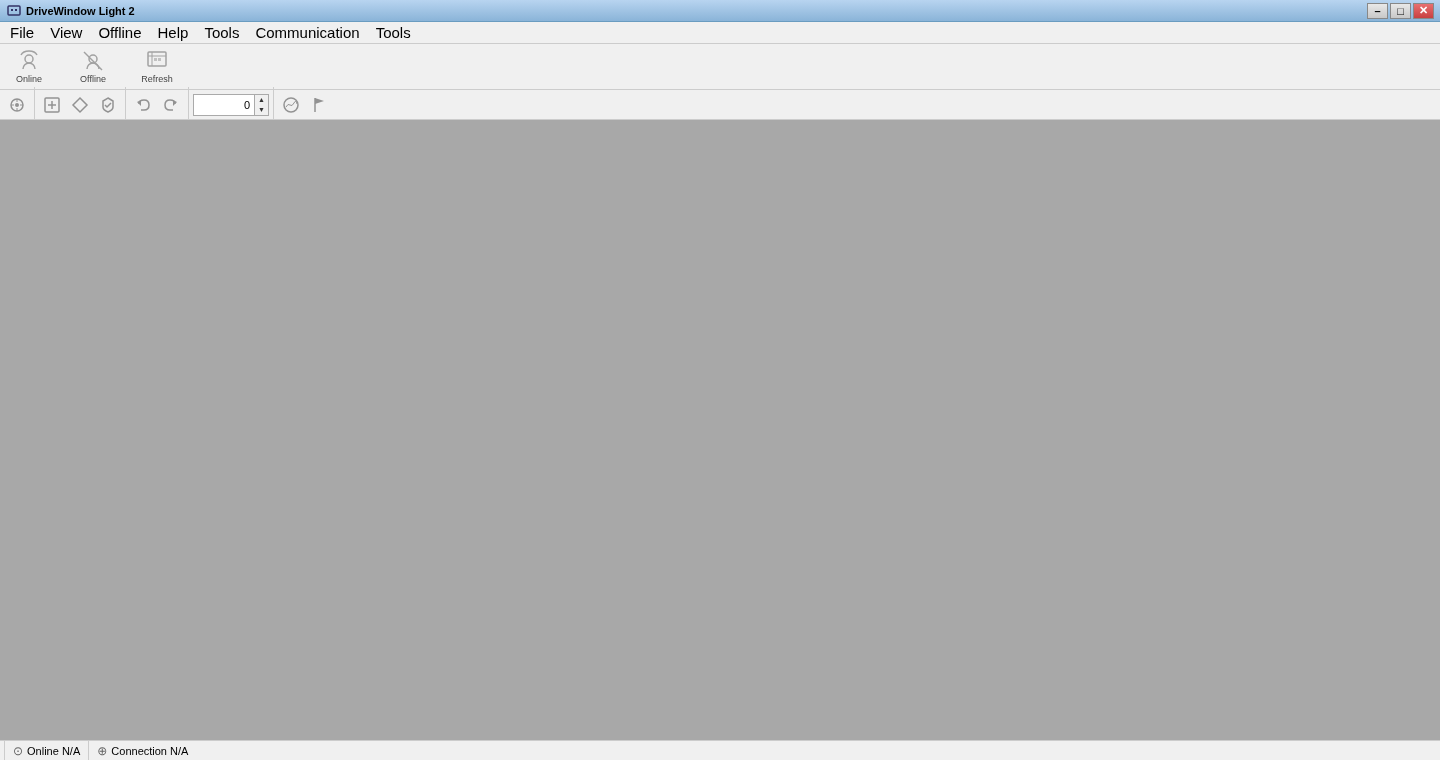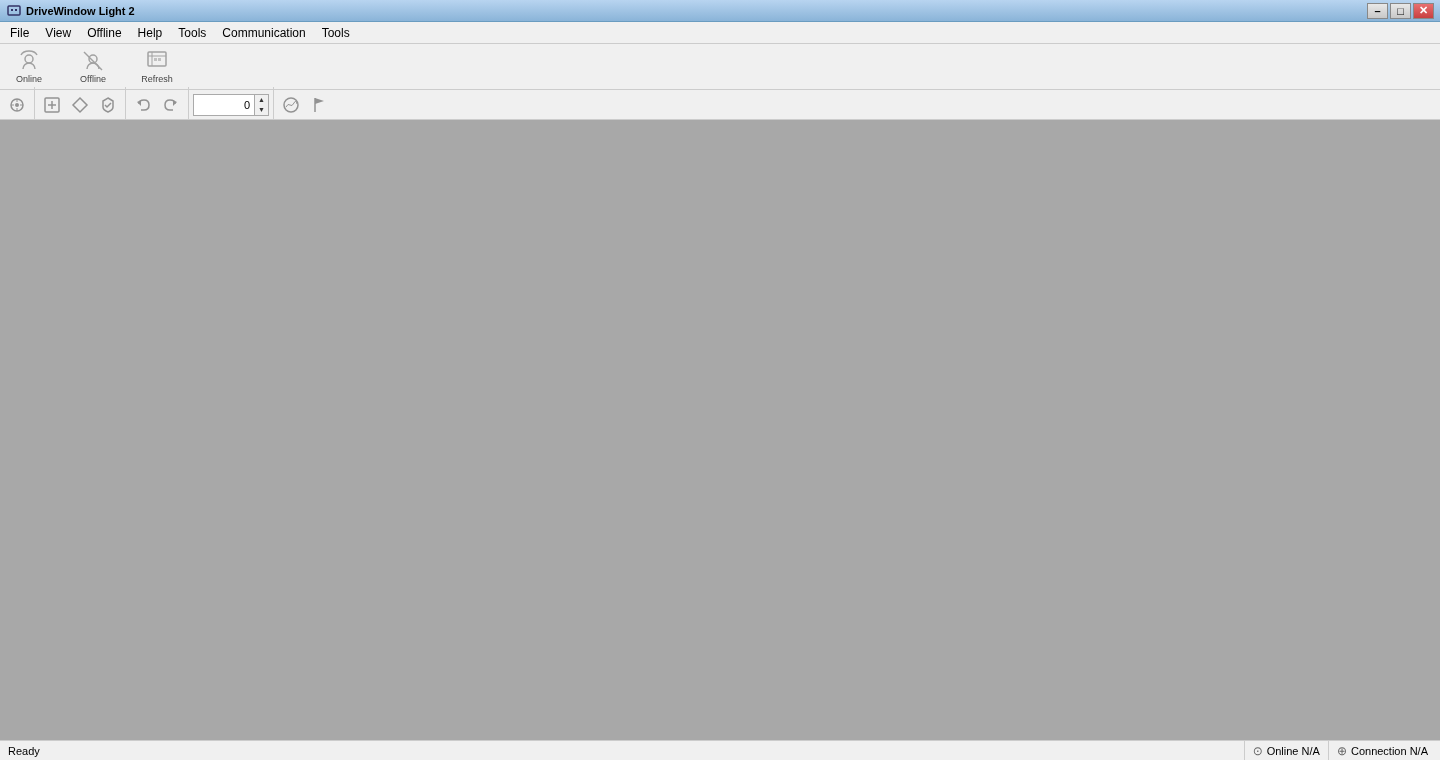--- a/index.html
+++ b/index.html
@@ -74,21 +74,21 @@
       height: 22px;
       background: #f0f0f0;
       display: flex;
       align-items: center;
       padding: 0 2px;
       border-bottom: 1px solid #ccc;
     }
 
     .menu-item {
       padding: 2px 8px;
-      font-size: 12px;
+      font-size: 15px;
       cursor: pointer;
       color: #000;
     }
 
     
     #toolbar1 {
       height: 46px;
       background: #f0f0f0;
       display: flex;
       align-items: center;
@@ -385,21 +385,20 @@
     <svg width="18" height="18" viewBox="0 0 18 18">
       <line x1="5" y1="2" x2="5" y2="16" stroke="#555" stroke-width="1.5"></line>
       <polygon points="5,2 14,5 5,8" fill="#555"></polygon>
     </svg>
   </div>
 </div>
 
 <div id="main-content"></div>
 
 <div id="status-bar">
-  <span id="status-ready">Ready</span>
   <div id="status-right">
     <div class="status-panel">
       <span class="status-panel-icon">⊙</span>
       <span>Online N/A</span>
     </div>
     <div class="status-panel">
       <span class="status-panel-icon">⊕</span>
       <span>Connection N/A</span>
     </div>
   </div>

